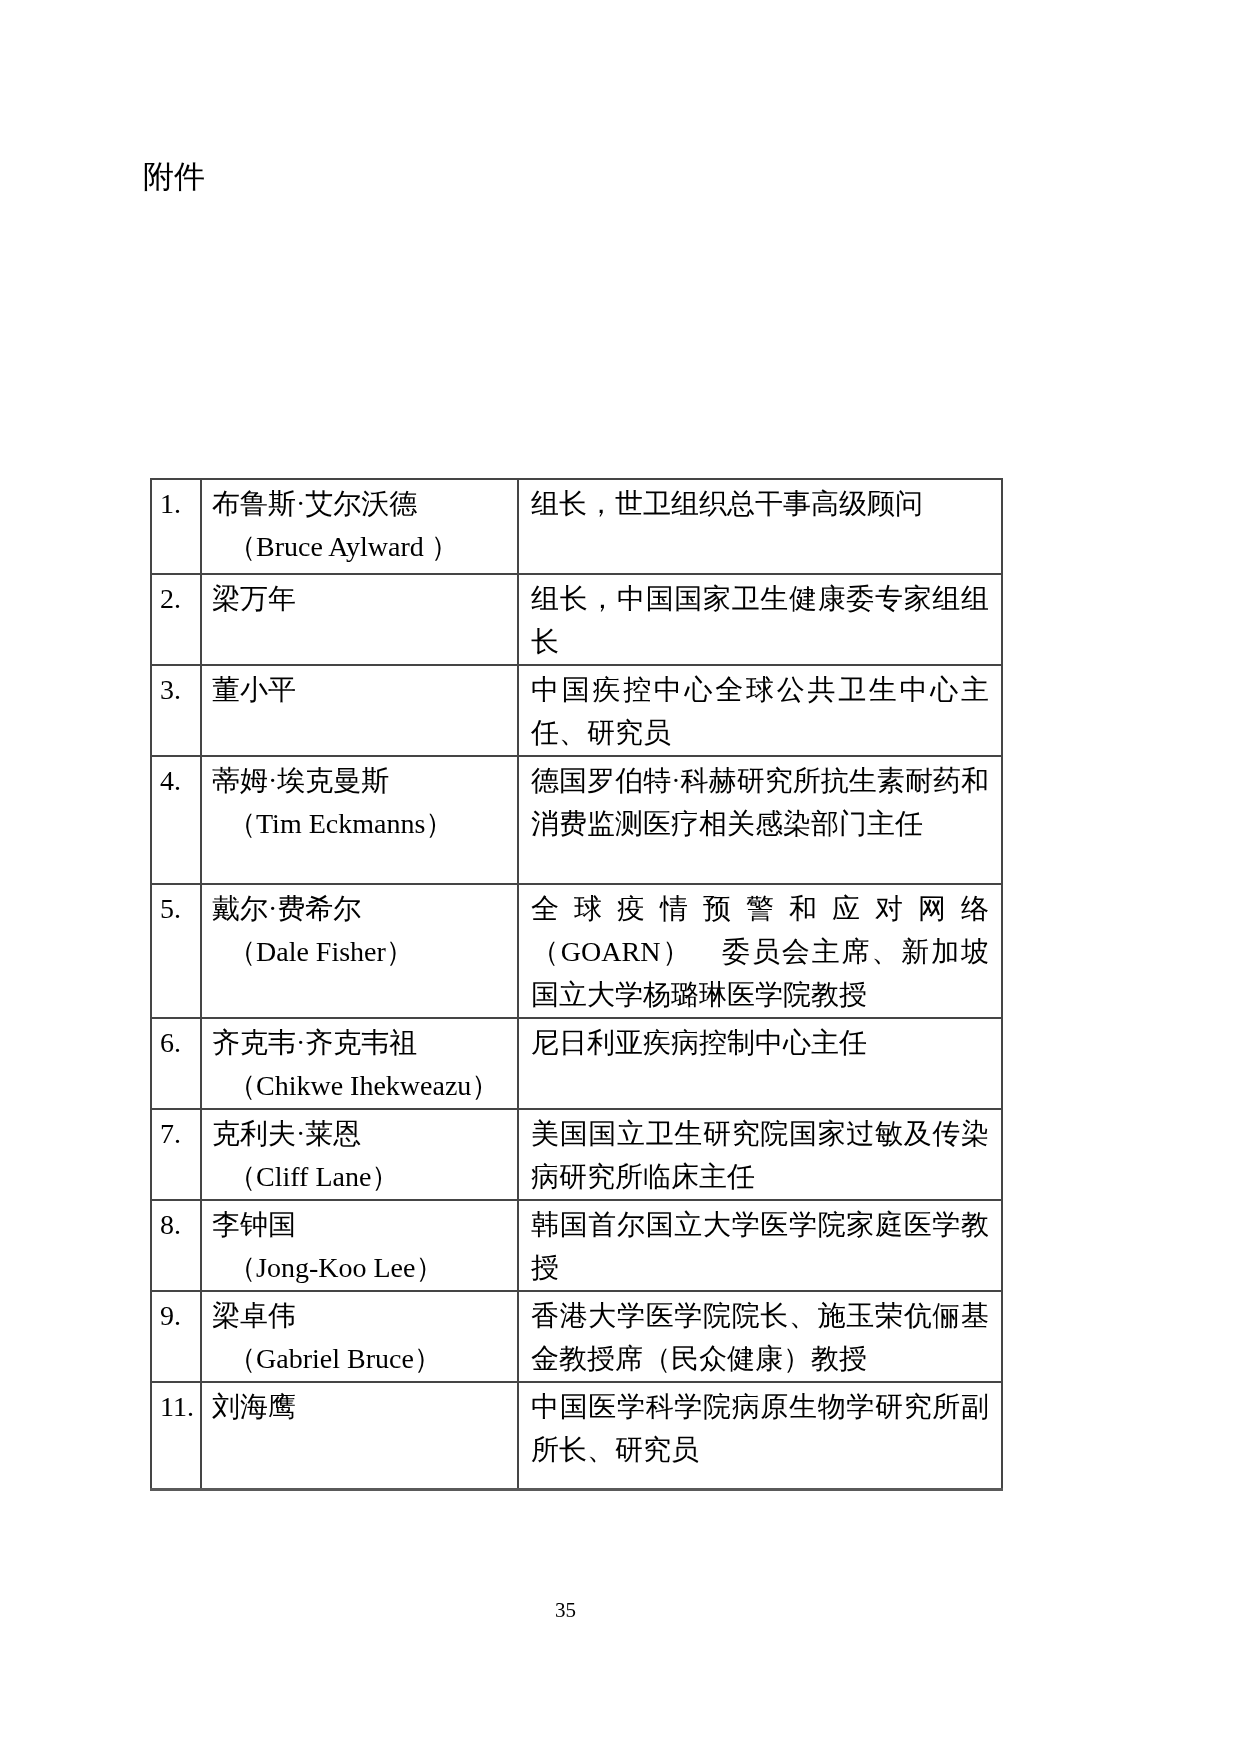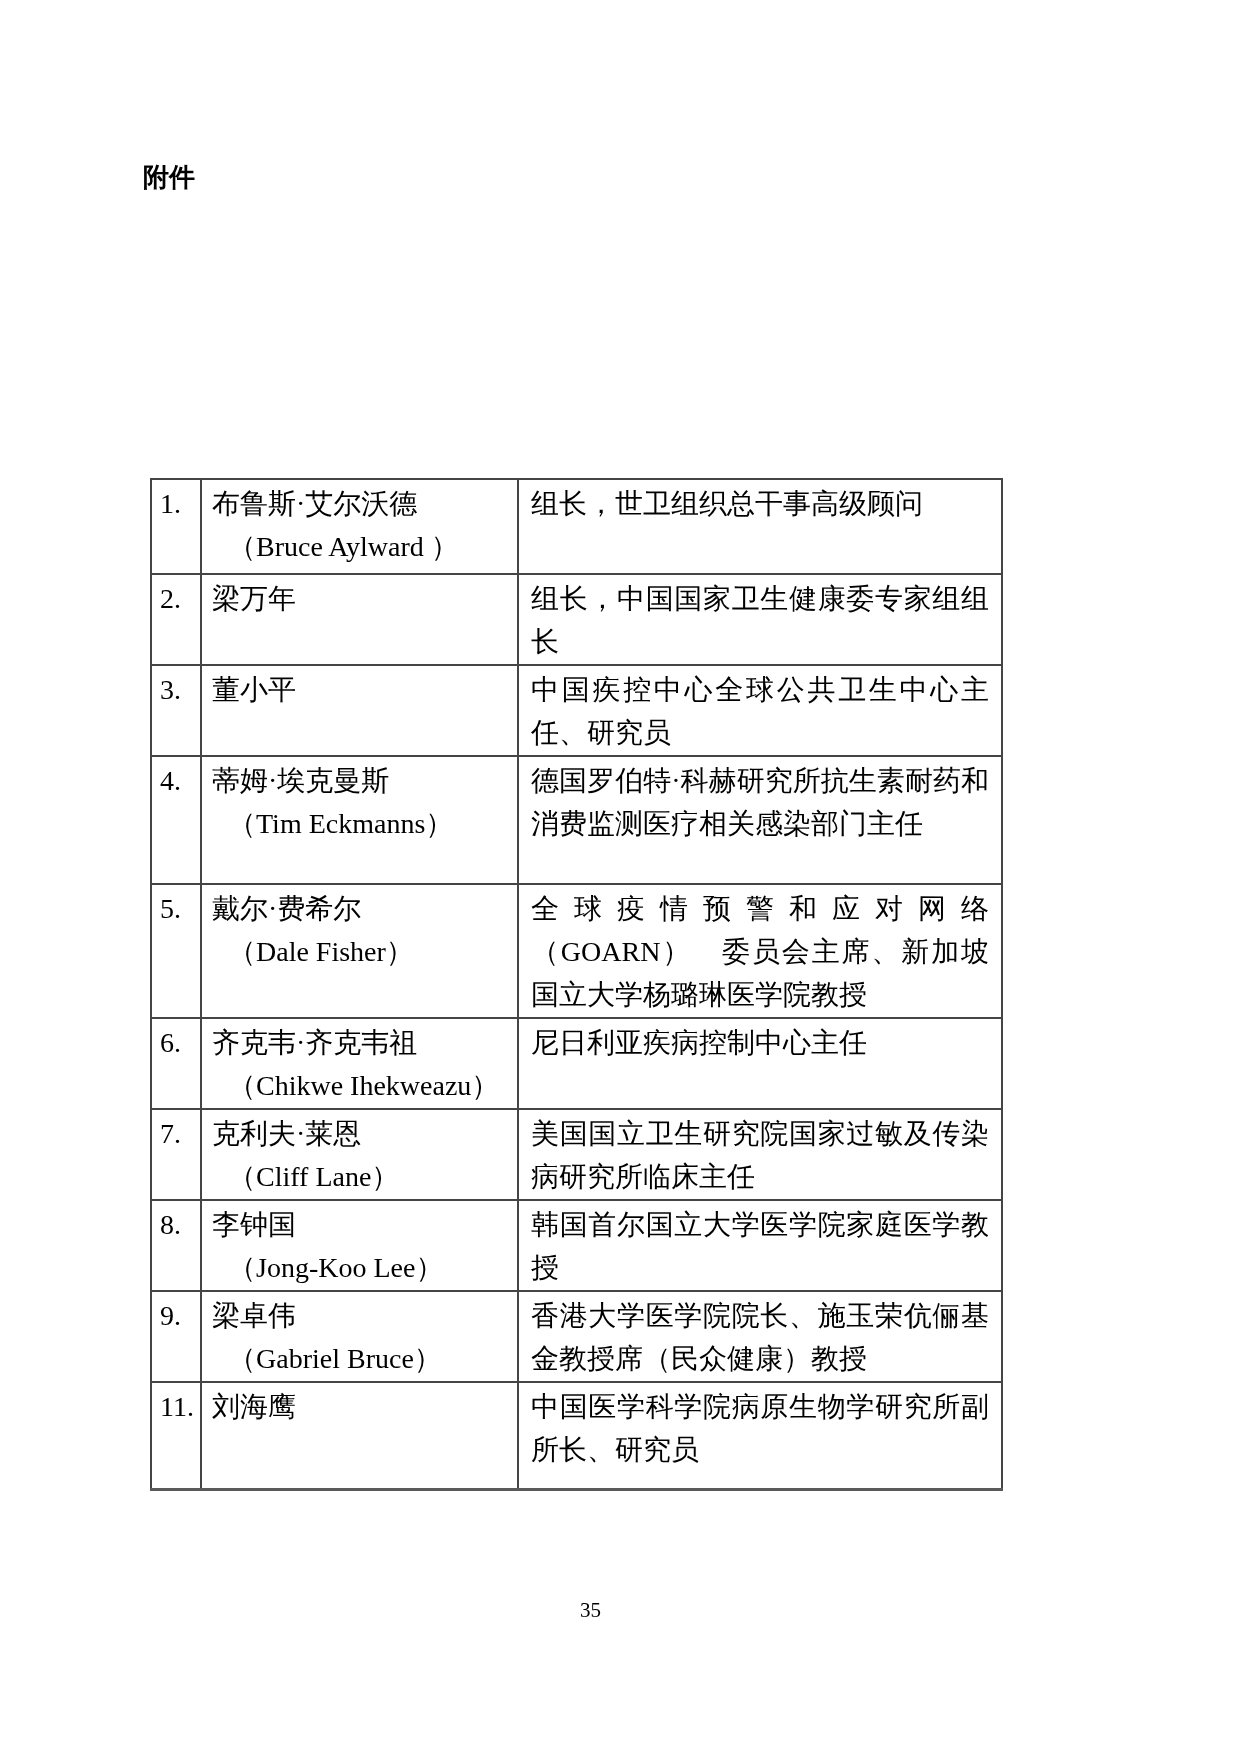--- a/index.html
+++ b/index.html
@@ -14,22 +14,22 @@
     background: #ffffff;
     overflow: hidden;
     font-family: "Liberation Serif", "DejaVu Serif", serif;
     color: #000000;
   }
   .attachment-label {
     position: absolute;
     left: 143px;
     top: 158px;
     font-family: "Liberation Sans", "DejaVu Sans", sans-serif;
-    font-weight: bold;
-    font-size: 26px;
+    font-weight: normal;
+    font-size: 31px;
     line-height: 38px;
   }
   .doc-title {
     position: absolute;
     left: 140px;
     top: 262px;
     width: 845px;
     text-align: center;
     font-family: "Liberation Sans", "DejaVu Sans", sans-serif;
     font-weight: bold;
@@ -90,21 +90,20 @@
   tr.r10 { height: 126px; }
   tr.r11 { height: 107px; }
   .page-number {
     position: absolute;
     left: 0;
     top: 1598px;
     width: 1131px;
     text-align: center;
     font-size: 21px;
     font-family: "Liberation Serif", "DejaVu Serif", serif;
-    margin-left: 25px;
   }
 </style>
 </head>
 <body>
 
 <div class="page">
 
   <div class="attachment-label">附件</div>
 
 

